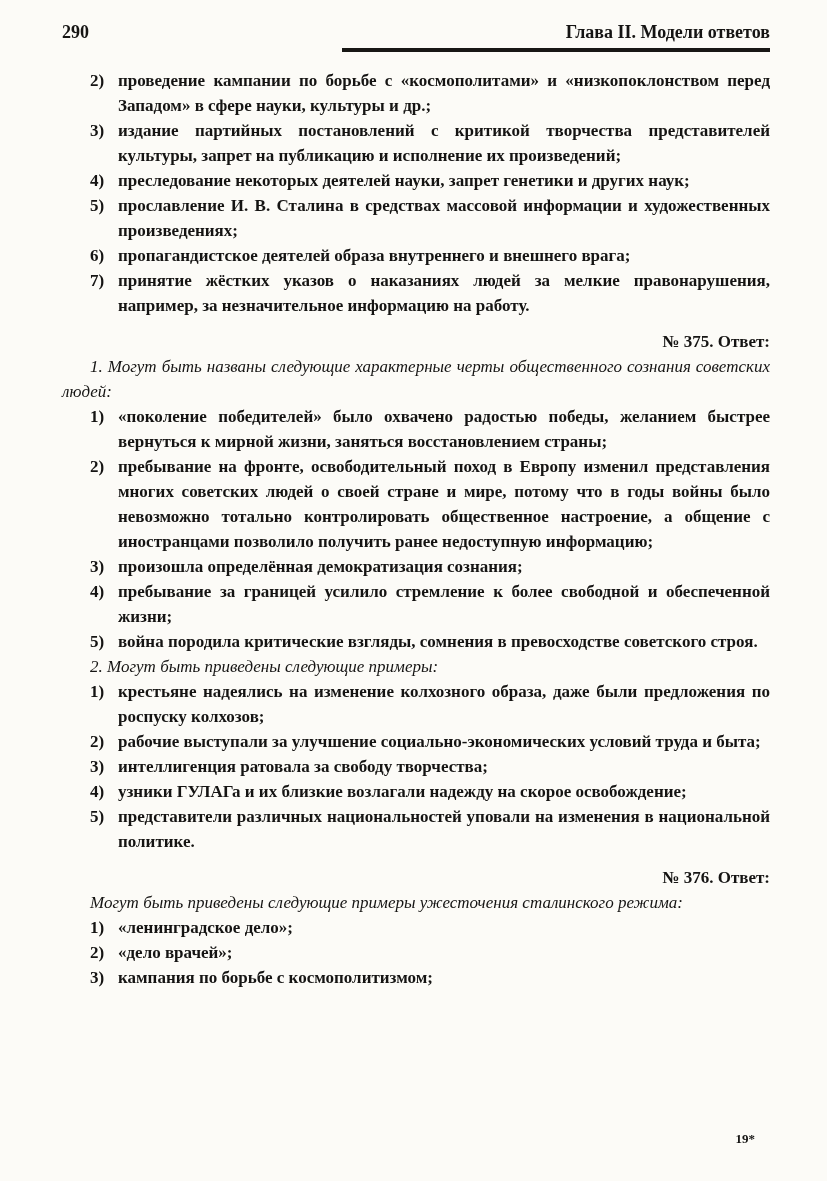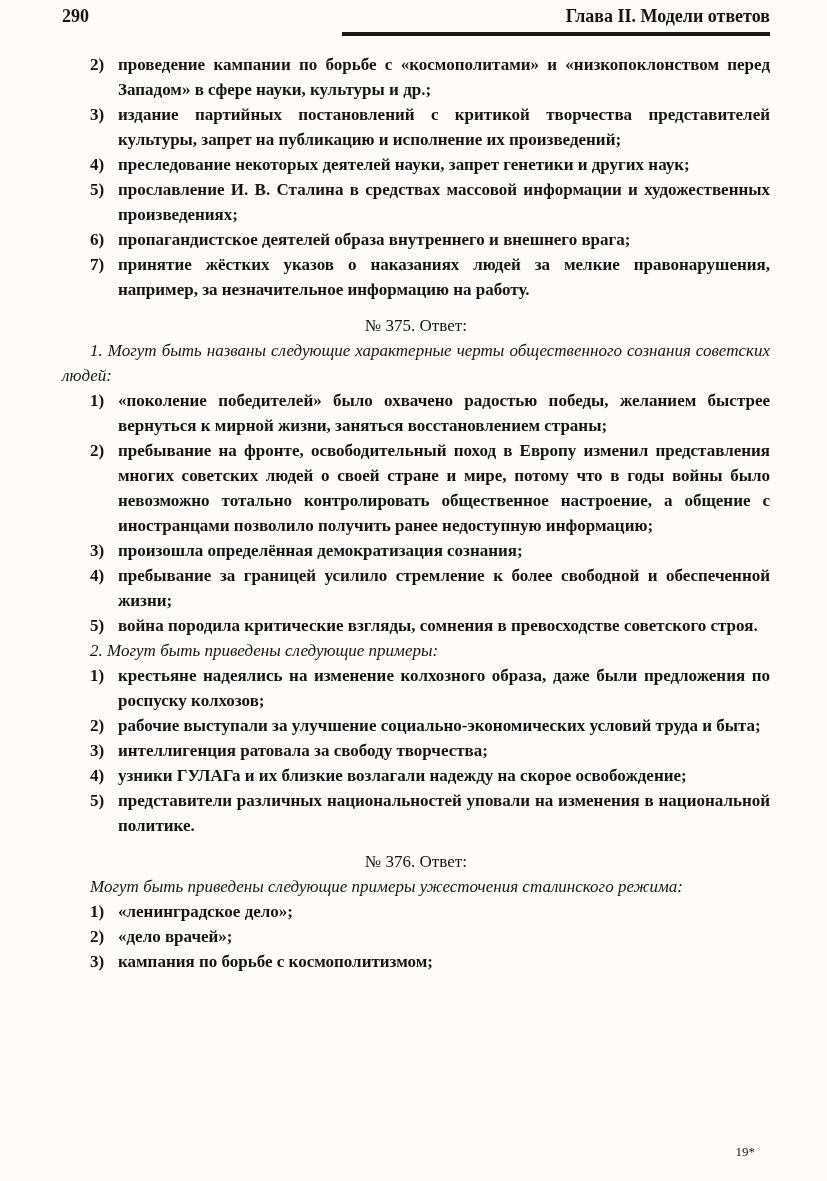--- a/index.html
+++ b/index.html
@@ -8,21 +8,21 @@
   .page {
     position: relative;
     width: 827px;
     height: 1181px;
     margin: 0 auto;
     background: #fcfbf7;
     color: #151413;
     font-family: "Liberation Serif", "DejaVu Serif", serif;
     font-size: 17px;
     line-height: 25px;
-    padding: 4px 57px 0 62px;
+    padding: 20px 57px 0 62px;
     overflow: hidden;
   }
   
   .header {
     position: relative;
     display: flex;
     justify-content: space-between;
     align-items: flex-end;
     font-weight: bold;
     font-size: 18px;
@@ -43,38 +43,38 @@
     text-align: justify;
     text-align-last: left;
     font-weight: bold;
   }
   .oli .num {
     display: inline-block;
     width: 28px;
     text-indent: 0;
   }
   .heading {
-    font-weight: normal;
+    font-weight: bold;
     margin-top: 11px;
-    text-align: center;
+    text-align: right;
   }
   .lead {
     font-weight: normal;
     font-style: italic;
     text-indent: 28px;
     text-align: justify;
     text-align-last: left;
   }
   
   .sig {
     position: absolute;
     right: 72px;
-    bottom: 17px;
+    bottom: 30px;
     font-size: 13px;
-    font-weight: normal;
+    font-weight: bold;
   }
 </style>
 </head>
 <body>
 
 <div class="page">
 
   <header class="header">
     <span>290</span>
     <span>Глава II. Модели ответов</span>

